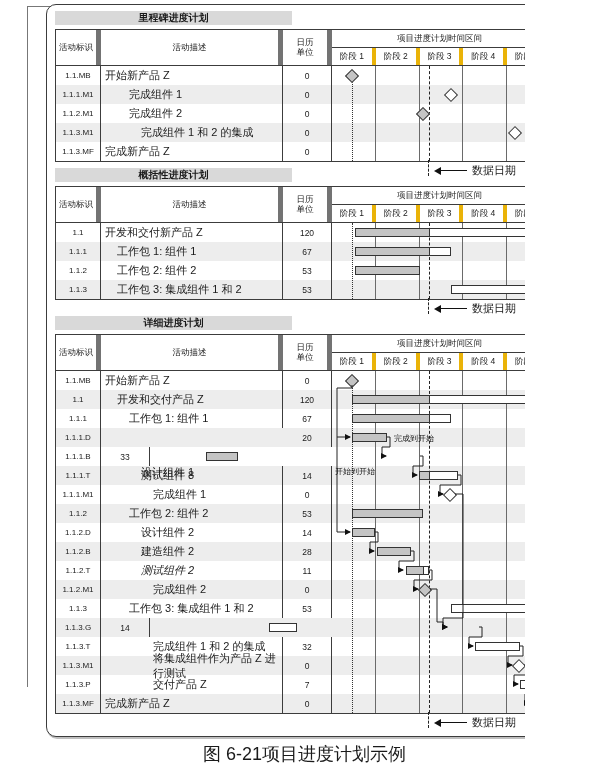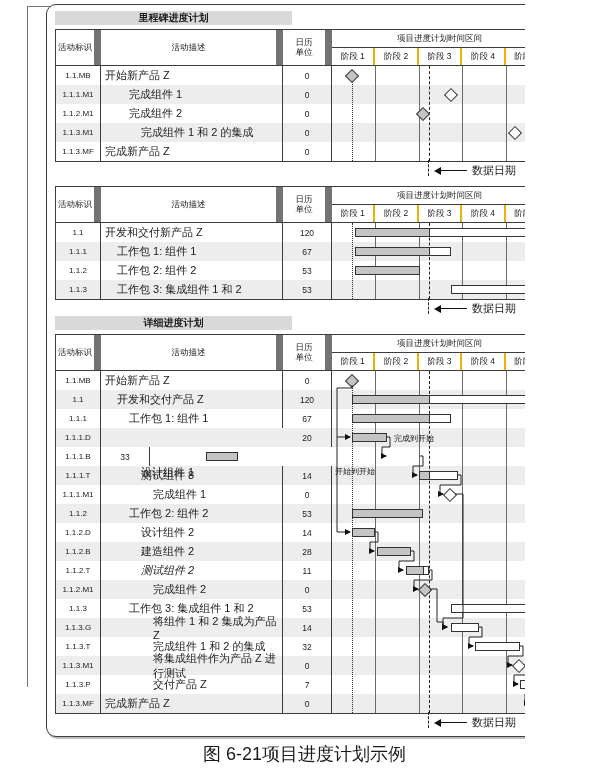--- a/index.html
+++ b/index.html
@@ -7,26 +7,26 @@
         font-family:"Liberation Sans","DejaVu Sans",sans-serif;color:#1a1a1a;}
   .pframe{position:absolute;left:27px;top:6px;width:560px;height:680px;
           border-left:1px solid #777;border-right:1px solid #777;border-top:1px solid #777;}
   .fig{position:absolute;left:46px;top:4px;width:510px;height:731px;
        border:1.5px solid #3c3c3c;border-radius:10px;background:#fff;box-shadow:1px 2px 0 rgba(0,0,0,.25);}
   .secbar{position:absolute;left:8px;width:237px;height:14px;background:#d9d9d9;
           font-size:10px;font-weight:bold;text-align:center;line-height:14px;}
   .gtable{position:absolute;left:8px;width:493px;border:1px solid #3c3c3c;box-sizing:border-box;background:#fff;}
   .ghead{display:flex;height:35px;border-bottom:1px solid #3c3c3c;font-size:8.5px;}
   .hid,.hdesc,.hunits{display:flex;align-items:center;justify-content:center;
-       border-right:7px solid #737373;box-sizing:border-box;text-align:center;}
+       border-right:5px solid #737373;box-sizing:border-box;text-align:center;}
   .hid{width:45px;} .hdesc{width:182px;} .hunits{width:49px;white-space:pre-line;line-height:1.15;}
   .hchart{flex:1;display:flex;flex-direction:column;}
   .hspan{height:17px;border-bottom:1px solid #3c3c3c;display:flex;align-items:center;justify-content:center;}
   .hphases{display:flex;flex:1;}
-  .hph{flex:1;display:flex;align-items:center;justify-content:center;border-left:2px solid #eab308;}
+  .hph{flex:1;display:flex;align-items:center;justify-content:center;border-left:4px solid #eab308;}
   .hph:first-child{border-left:none;}
   .rows{position:relative;}
   .grow{display:flex;height:19px;box-sizing:border-box;}
   .grow.stripe{background:#ededed;}
   .cid,.cdesc,.cunits{border-right:1px solid #3c3c3c;box-sizing:border-box;display:flex;align-items:center;}
   .cid{width:45px;justify-content:center;font-size:8px;}
   .cdesc{width:182px;font-size:11px;}
   .cunits{width:49px;justify-content:center;font-size:8.5px;}
   .cchart{flex:1;position:relative;}
   .bar{position:absolute;top:5px;height:7px;border:1px solid #333;background:#fff;z-index:3;}
@@ -128,20 +128,21 @@
     </div>
     <div class="ddrow" style="top:155px">
         <div class="dddash"></div>
         <div class="ddlab">
           <div class="ddtri"></div>
           <div class="ddline"></div>
           <div class="ddtxt">数据日期</div>
         </div>
       </div>
 
+    <div class="secbar" style="top:163px">概括性进度计划</div>
     <div class="gtable" style="top:181px">
       <div class="ghead">
         <div class="hid">活动标识</div>
         <div class="hdesc">活动描述</div>
         <div class="hunits">日历
 单位</div>
         <div class="hchart">
           <div class="hspan">项目进度计划时间区间</div>
           <div class="hphases">
             <div class="hph">阶段 1</div>
@@ -333,21 +334,20 @@
           <div class="grow">
             <div class="cid">1.1.3</div>
             <div class="cdesc" style="padding-left: 28px;">工作包 3: 集成组件 1 和 2</div>
             <div class="cunits">53</div>
             <div class="cchart">
               <div class="bar" style="left: 119px; width: 87px;"></div>
             </div>
           </div>
           <div class="grow stripe">
             <div class="cid">1.1.3.G</div>
-            <div class="cdesc" style="padding-left: 52px;">将组件 1 和 2 集成为产品 Z</div>
             <div class="cunits">14</div>
             <div class="cchart">
               <div class="bar" style="left: 119px; width: 26px;"></div>
             </div>
           </div>
           <div class="grow">
             <div class="cid">1.1.3.T</div>
             <div class="cdesc" style="padding-left: 52px;">完成组件 1 和 2 的集成</div>
             <div class="cunits">32</div>
             <div class="cchart">

